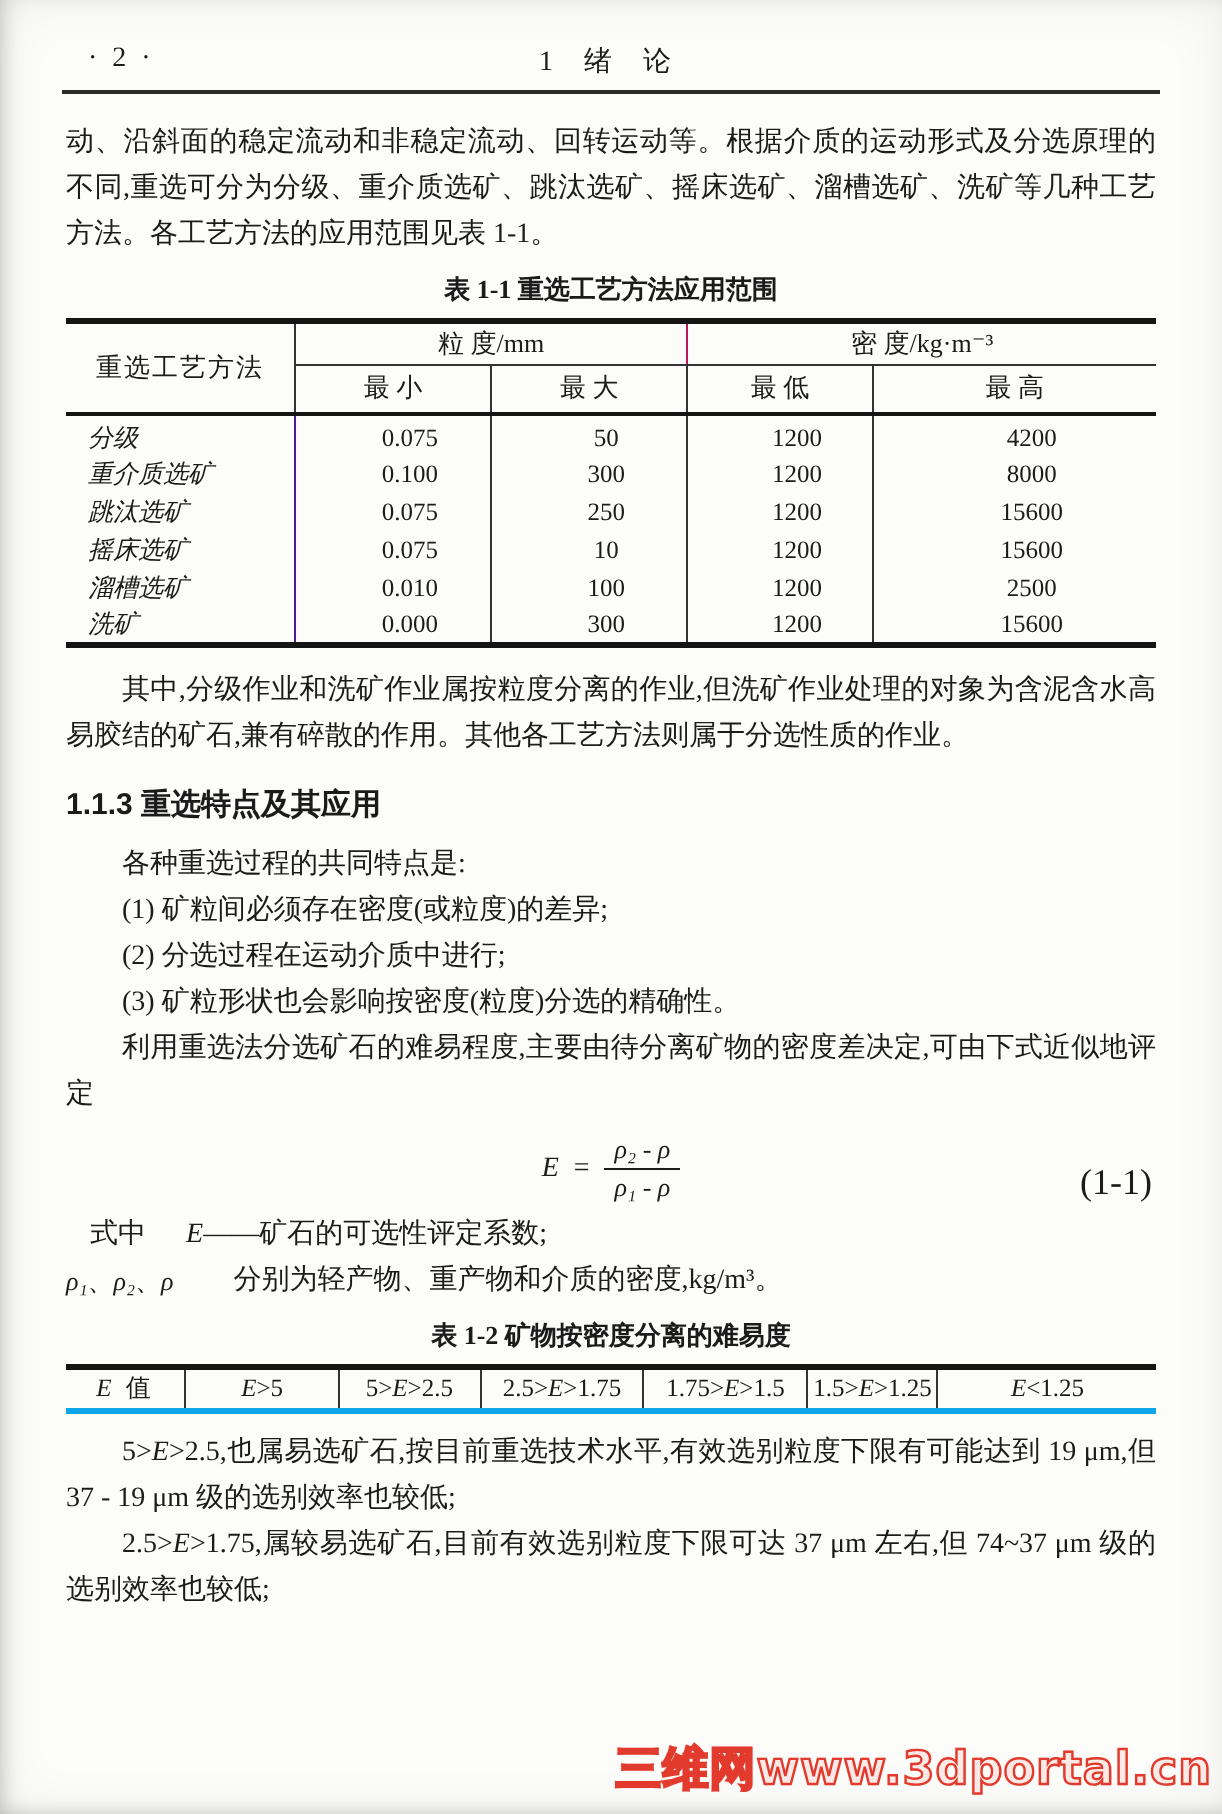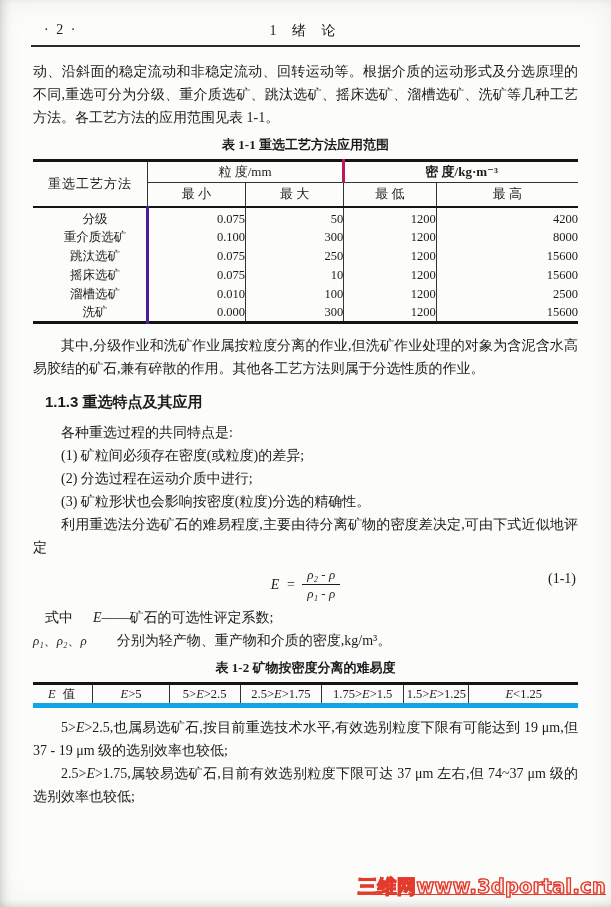--- a/index.html
+++ b/index.html
@@ -24,71 +24,70 @@
   .chapter-title { position: absolute; left: 0; right: 0; text-align: center; top: 0; letter-spacing: 6px; }
   .head-rule { border: none; border-top: 2px solid #2b2b2b; margin: 3px -2px 13px -2px; }
 
   p.body-text { margin: 0; font-size: 14px; line-height: 23px; text-align: justify; }
   p.indent { text-indent: 2em; }
   p.mt { margin-top: 10px; }
 
   .section-heading {
     font-family: "Liberation Sans", "DejaVu Sans", sans-serif;
     font-weight: bold; font-size: 15px;
-    margin: 13px 0 9px 12px;
+    margin: 13px 0 9px 0;
   }
 
   .table-title { text-align: center; font-weight: bold; font-size: 13px; margin: 7px 0 5px 0; }
   table { width: 100%; border-collapse: collapse; table-layout: fixed; font-size: 12.5px; }
   th, td { padding: 0; font-weight: normal; }
 
   .t1 { border-top: 3px solid #151515; border-bottom: 3px solid #151515; }
   .t1 thead { border-bottom: 2px solid #151515; }
   .t1 .method-th { border-right: 1px solid #333; font-size: 13px; letter-spacing: 1px; }
   .t1 .grp { height: 22px; border-bottom: 1px solid #333; text-align: center; font-size: 13px; margin-top: 24px; }
-  .t1 .grp-density { border-left: 3px solid #be185d; font-weight: bold; }
+  .t1 .grp-density { border-left: 1px solid #be185d; }
   .t1 .sub { height: 24px; text-align: center; font-size: 13px; }
   .t1 .sub + .sub { border-left: 1px solid #333; }
-  .t1 tbody td { height: 19px; text-align: right; padding-left: 17px; }
-  .t1 tbody td:first-child { text-align: center; padding-left: 11px; border-right: 3px solid #4c1d95; }
+  .t1 tbody td { height: 19px; text-align: center; padding-left: 17px; }
+  .t1 tbody td:first-child { text-align: left; padding-left: 11px; border-right: 1px solid #4c1d95; font-style: italic; }
   .t1 tbody td:nth-child(3), .t1 tbody td:nth-child(4), .t1 tbody td:nth-child(5) { border-left: 1px solid #333; }
   .t1 tbody tr:first-child td { padding-top: 3px; }
 
   .t2 { border-top: 3px solid #151515; border-bottom: 3px solid #151515; }
-  .t2 tr:first-child { border-bottom: 5px solid #0ea5e9; }
+  .t2 tr:first-child { border-bottom: 3px solid #0ea5e9; }
   .t2 td { height: 22px; text-align: center; border-left: 1px solid #333; }
   .t2 td:first-child { border-left: none; letter-spacing: 2px; }
 
   .eq-row { position: relative; text-align: center; margin: 6px 0 3px 0; height: 38px; }
   .eq-main { display: inline-block; vertical-align: middle; font-size: 14px; margin-top: 2px; }
   .eq-lhs, .eq-sign { display: inline-block; vertical-align: middle; }
   .eq-sign { margin: 0 4px; }
   .frac { display: inline-block; vertical-align: middle; text-align: center; font-size: 13px; line-height: 16px; }
   .frac .num { display: block; border-bottom: 1px solid #1b1b1b; padding: 0 5px 1px 5px; }
   .frac .den { display: block; padding-top: 1px; }
-  .eq-number { position: absolute; right: 2px; top: 6px; font-size: 14px; }
+  .eq-number { position: absolute; right: 2px; top: 16px; font-size: 18px; }
 
   .where-line1 { margin: 0; padding-left: 12px; font-size: 14px; line-height: 23px; }
   .where-line1 .gap { display: inline-block; width: 20px; }
   .where-line2 { margin: 0; font-size: 14px; line-height: 23px; display: flex; }
   .where-symbols { flex: 0 0 auto; font-size: 13px; }
   .where-text { margin-left: 30px; }
 
   .grade-paragraphs { margin-top: 8px; }
   i { font-family: "Liberation Serif", "DejaVu Serif", serif; }
 
   .watermark {
     position: absolute; right: 5px; bottom: 7px;
     font-family: "DejaVu Sans", sans-serif;
-    font-weight: bold; font-size: 19px; letter-spacing: 0.5px;
+    font-weight: bold; font-size: 23px; letter-spacing: 0.5px;
     color: #fdeae7;
     -webkit-text-stroke: 1.2px #e23a2c;
     text-shadow: 0 0 1px #e86155;
     white-space: nowrap;
-    text-decoration: underline;
   }
 </style>
 </head>
 <body>
 
 <div class="page">
 
   <div class="running-head">
     <span class="page-num">· 2 ·</span>
     <span class="chapter-title">1 绪  论</span>

